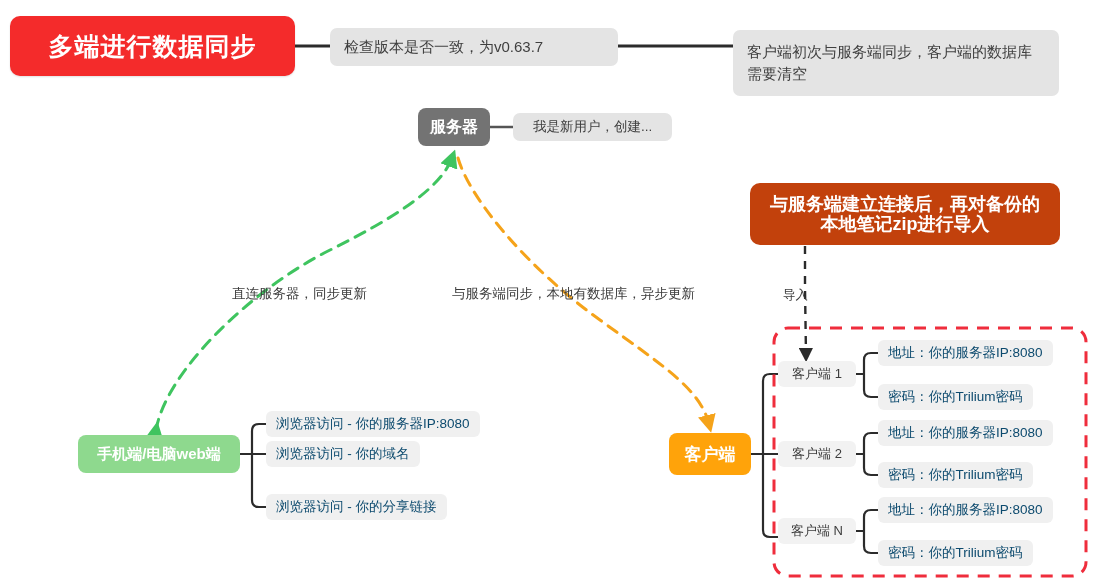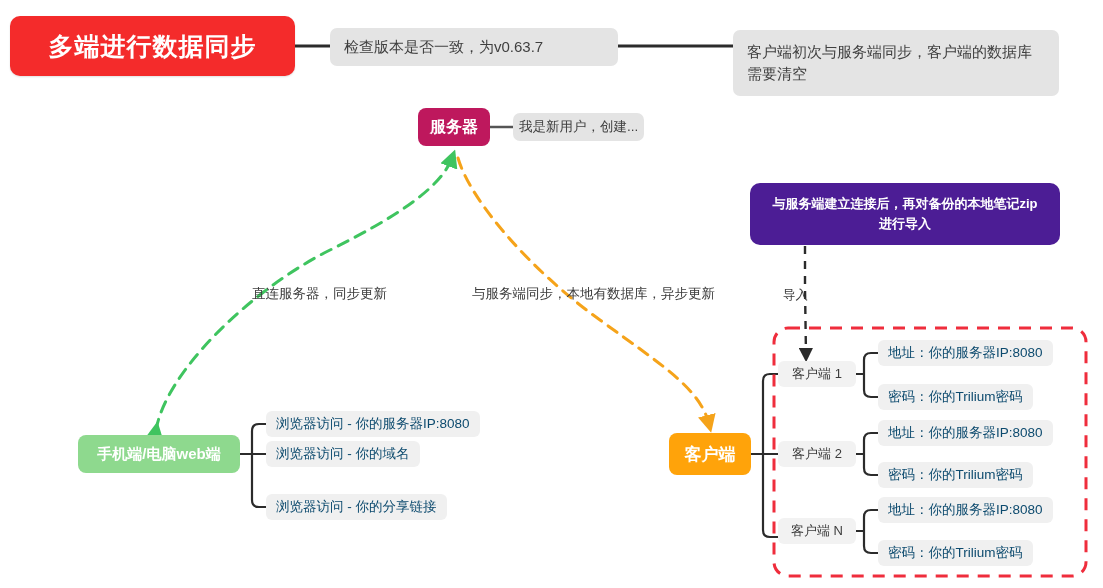--- a/index.html
+++ b/index.html
@@ -20,34 +20,34 @@
     white-space:nowrap;
   }
   .node-root{
     left:10px;top:16px;width:285px;height:60px;
     background:#f42b2b;border-radius:10px;
     font-size:25px;letter-spacing:1px;
     box-shadow:0 1px 2px rgba(0,0,0,.12);
   }
   .node-server{
     left:418px;top:108px;width:72px;height:38px;
-    background:#be185d;font-size:16px;
+    background:#737373;font-size:16px;
   }
   .node-web{
     left:78px;top:435px;width:162px;height:38px;
     background:#8ed98e;font-size:15px;
   }
   .node-client{
     left:669px;top:433px;width:82px;height:42px;
     background:#ffa30a;font-size:17px;
   }
   .node-pink{
     left:750px;top:183px;width:310px;height:62px;
-    background:#4c1d95;border-radius:10px;
-    font-size:13px;line-height:20px;white-space:normal;
+    background:#c2410c;border-radius:10px;
+    font-size:18px;line-height:20px;white-space:normal;
     padding:0 16px;
   }
 
   .bubble{
     position:absolute;box-sizing:border-box;
     background:#e4e4e4;border-radius:7px;
     color:#3f3f3f;font-size:15px;line-height:22px;
     display:flex;align-items:center;
     padding:6px 14px;white-space:nowrap;
   }
@@ -62,21 +62,21 @@
   }
   .leaf-plain{
     position:absolute;box-sizing:border-box;
     background:#f2f2f2;border-radius:6px;
     color:#3b3b3b;font-size:13px;
     display:flex;align-items:center;justify-content:center;
     padding:4px 9px;white-space:nowrap;
   }
 
   .edge-label{
-    position:absolute;font-size:13.5px;color:#3c3c3c;white-space:nowrap;margin-left:20px;
+    position:absolute;font-size:13.5px;color:#3c3c3c;white-space:nowrap;
   }
   .edge-label-small{
     position:absolute;font-size:12.5px;color:#3c3c3c;white-space:nowrap;
   }
 </style>
 </head>
 <body>
 
 <div id="canvas">
 
@@ -128,21 +128,21 @@
     <rect x="774" y="328" width="312" height="248" rx="14" ry="14" fill="none" stroke="#ef2d3c" stroke-width="3" stroke-dasharray="12 9"></rect>
   </svg>
 
   <div class="node node-root">多端进行数据同步</div>
 
   <div class="bubble" style="left:330px;top:28px;width:288px;height:38px;">检查版本是否一致，为v0.63.7</div>
 
   <div class="bubble bubble-wrap" style="left:733px;top:30px;width:326px;height:66px;">客户端初次与服务端同步，客户端的数据库需要清空</div>
 
   <div class="node node-server">服务器</div>
-  <div class="bubble" style="left:513px;top:113px;height:28px;font-size:13.5px;padding:2px 6px;">我是新用户，创建...</div>
+  <div class="bubble" style="left:513px;top:113px;height:28px;font-size:13.5px;padding:2px 20px;">我是新用户，创建...</div>
 
   <div class="node node-pink">与服务端建立连接后，再对备份的本地笔记zip进行导入</div>
   <div class="edge-label-small" style="left:783px;top:287px;">导入</div>
 
   <div class="edge-label" style="left:232px;top:285px;">直连服务器，同步更新</div>
   <div class="edge-label" style="left:452px;top:285px;">与服务端同步，本地有数据库，异步更新</div>
 
   <div class="node node-web">手机端/电脑web端</div>
   <div class="leaf" style="left:266px;top:411px;height:26px;">浏览器访问 - 你的服务器IP:8080</div>
   <div class="leaf" style="left:266px;top:441px;height:26px;">浏览器访问 - 你的域名</div>

